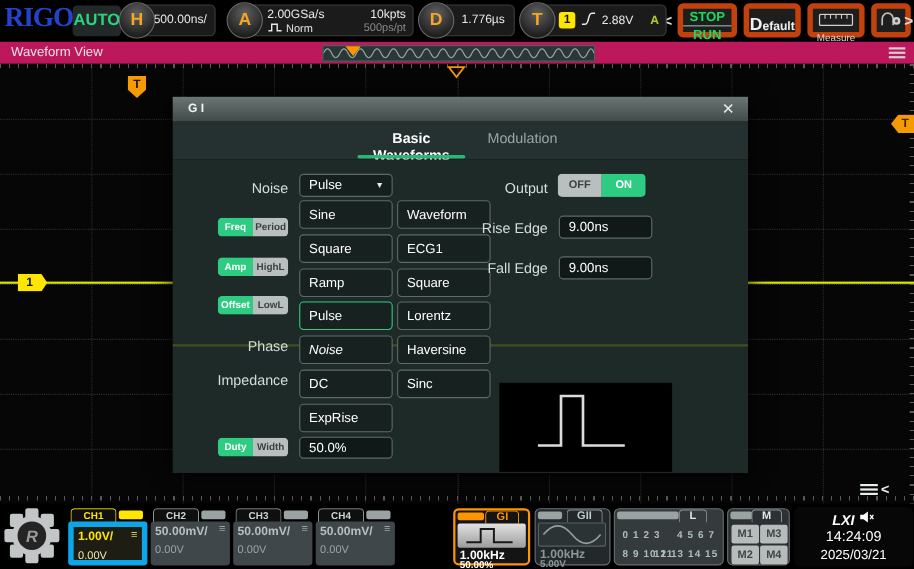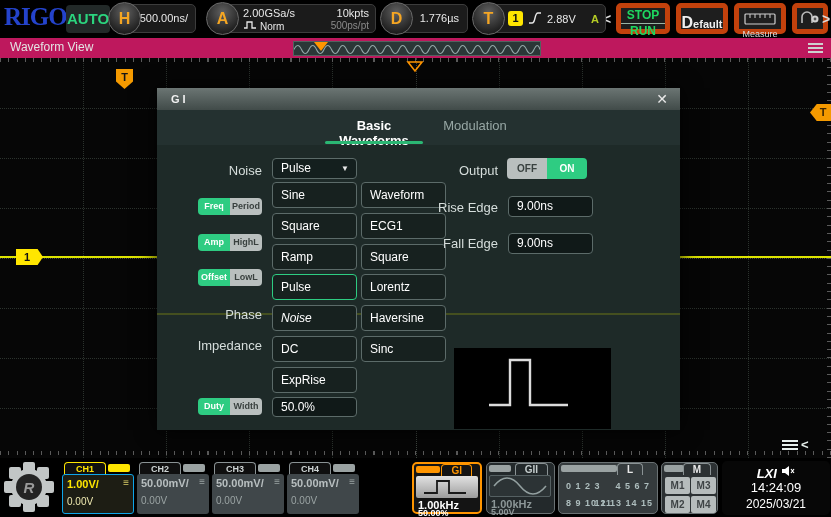--- a/index.html
+++ b/index.html
@@ -338,21 +338,21 @@
           <circle cx="26" cy="26" r="18"></circle>
         </g>
         <circle cx="26" cy="26" r="13" fill="#242424"></circle>
         <text x="26" y="32" text-anchor="middle" font-size="15" font-weight="bold" font-style="italic" fill="#9a9a9a">R</text>
       </svg>
     </div>
 
     <div class="card" style="left:62px;width:72px;">
       <div class="chtab" style="border-color:#ffe600;color:#ffe600;">CH1</div>
       <div class="chbar" style="background:#ffe600;"></div>
-      <div class="chbody" style="background:#1d1d14;border:1px solid #0ea5e9;">
+      <div class="chbody" style="background:#1d1d14;border:5px solid #0ea5e9;">
         <div class="chscale" style="color:#ffe600;">1.00V/</div>
         <div class="cheq" style="color:#d8cc66;">≡</div>
         <div class="choffset" style="color:#eee8b0;">0.00V</div>
       </div>
     </div>
 
     <div class="card" style="left:137px;width:72px;">
       <div class="chtab">CH2</div>
       <div class="chbar"></div>
       <div class="chbody">

